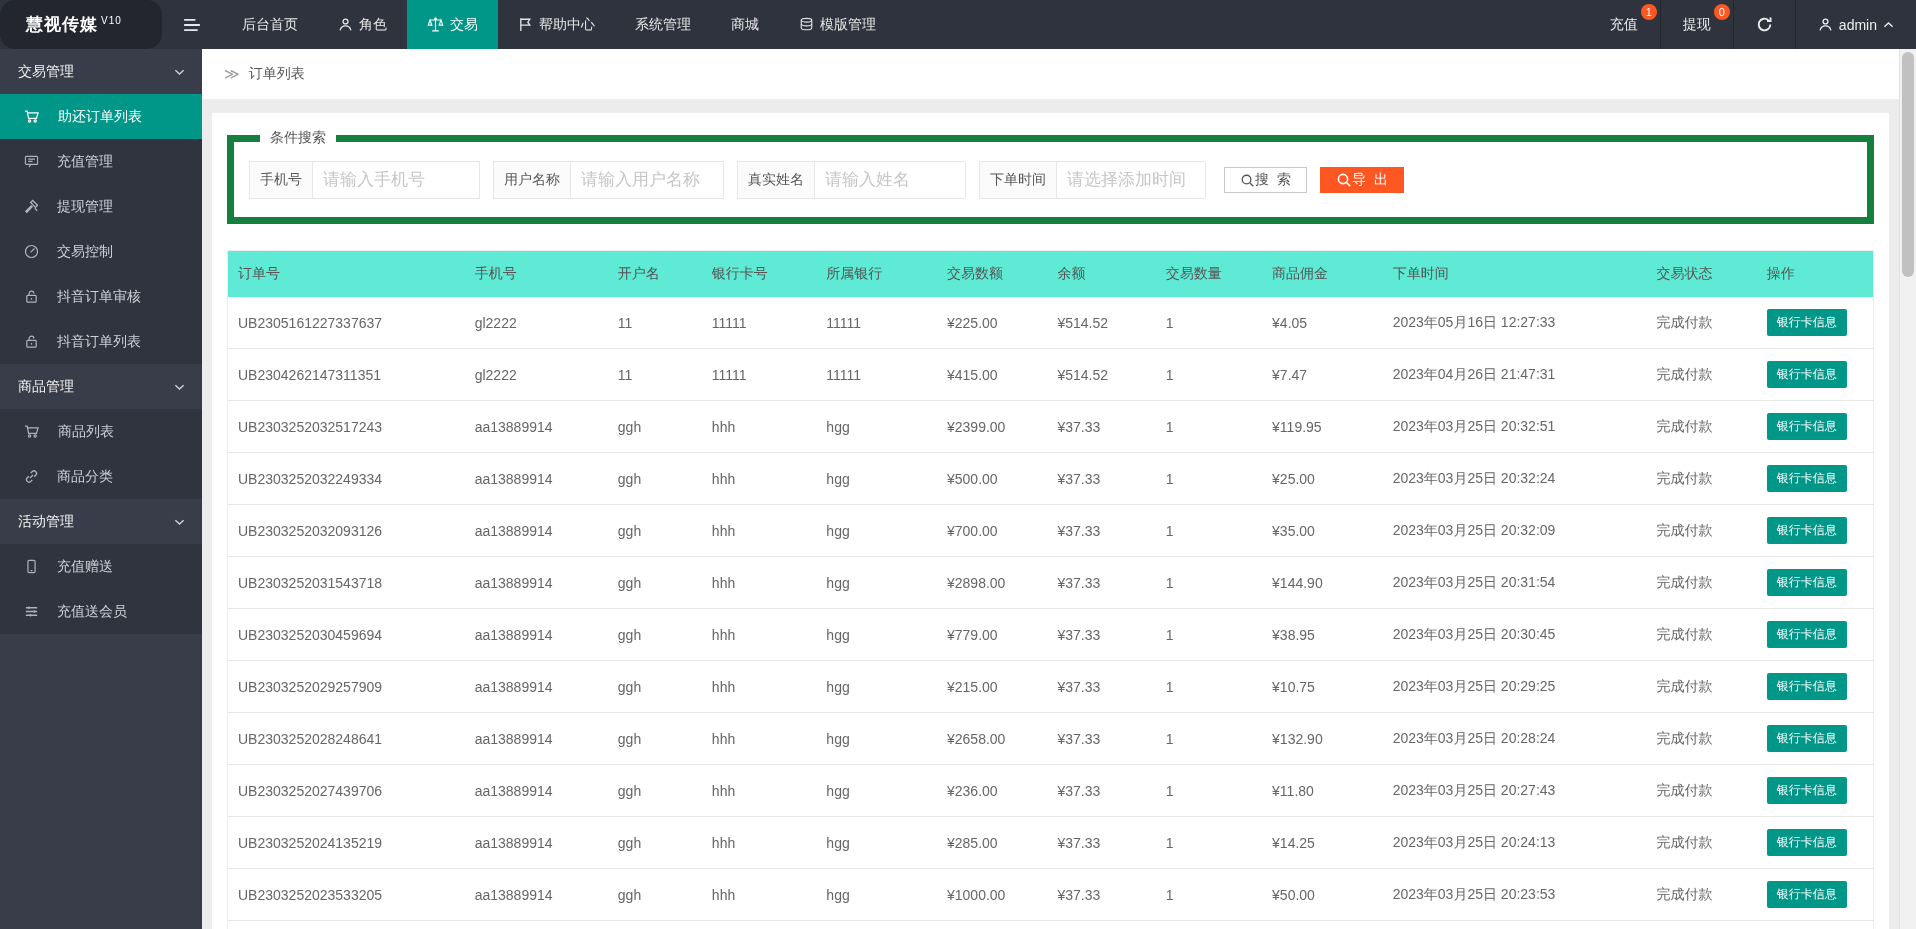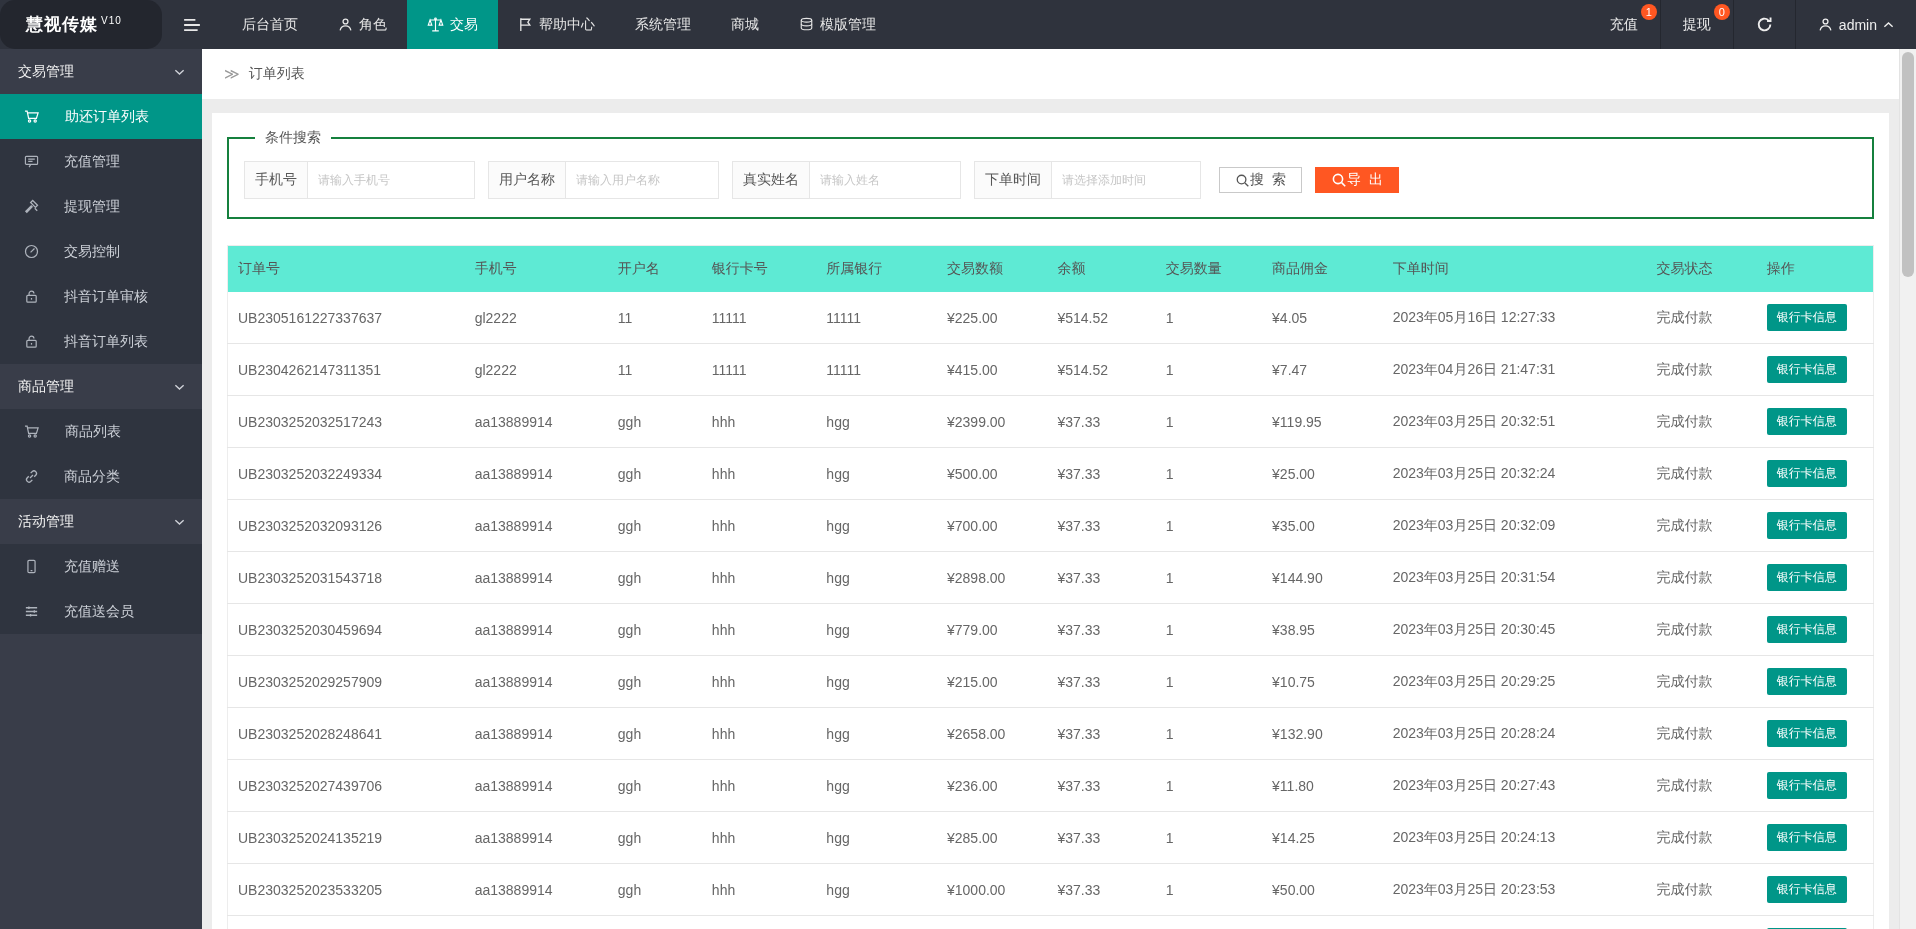--- a/index.html
+++ b/index.html
@@ -27,40 +27,40 @@
   .tr-item{position:relative;display:flex;align-items:center;gap:6px;padding:0 22px;font-size:14px;color:#eee;cursor:pointer;border-left:1px solid rgba(0,0,0,.22);}
   .tr-item:first-child{border-left:none;}
   .badge{position:absolute;top:4px;right:3px;min-width:9px;background:var(--orange);color:#fff;font-size:11px;line-height:16px;height:16px;padding:0 5px;border-radius:9px;text-align:center;}
   .icon{display:inline-flex;align-items:center;justify-content:center;line-height:0;}
   .icon svg{display:block;}
 
   
   .sidebar{position:absolute;top:49px;left:0;bottom:0;width:202px;background:var(--side-bg);font-size:14px;overflow:hidden;}
   .side-title{position:relative;height:45px;display:flex;align-items:center;padding-left:18px;color:#f2f2f2;cursor:pointer;}
   .side-title .chev{position:absolute;right:17px;color:#cfd2d8;}
-  .side-item{height:45px;display:flex;align-items:center;gap:25px;padding-left:24px;background:var(--side-item-bg);color:#cdd1d8;cursor:pointer;}
+  .side-item{height:45px;display:flex;align-items:center;gap:18px;padding-left:24px;background:var(--side-item-bg);color:#cdd1d8;cursor:pointer;}
   .side-item .icon{color:#aeb3bc;}
   .side-item.active{background:var(--accent);color:#fff;}
   .side-item.active .icon{color:#fff;}
 
   
   .crumb-bar{position:absolute;left:202px;top:49px;right:17px;height:50px;background:#fff;display:flex;align-items:center;padding-left:22px;font-size:14px;color:#555;}
   .crumb-sep{color:#9a9a9a;margin-right:9px;font-size:15px;}
 
   
   .content{position:absolute;left:202px;top:99px;right:17px;bottom:0;background:#ececec;padding:14px 10px 0 10px;overflow:hidden;}
   .card{background:#fff;height:100%;padding:16px 15px 0 15px;overflow:hidden;}
 
-  fieldset.search-box{border:2px solid #15803d;padding:6px 10px 18px 12px;}
+  fieldset.search-box{border:7px solid #15803d;padding:6px 10px 18px 12px;}
   fieldset.search-box legend{padding:0 10px;margin-left:14px;color:#555;font-size:14px;}
   .search-row{display:flex;align-items:center;gap:13px;margin-top:8px;padding-left:3px;flex-wrap:nowrap;}
   .fields-wrap{display:contents;}
   .field{display:flex;height:38px;}
   .field-label{display:flex;align-items:center;padding:0 10px;background:#fbfbfb;border:1px solid #e6e6e6;border-right:none;font-size:14px;color:#575757;white-space:nowrap;}
-  .field input{border:1px solid #e6e6e6;width:168px;padding:2px 10px;font-size:12px;color:#701a75;outline:none;background:#fff;}
+  .field input{border:1px solid #e6e6e6;width:168px;padding:2px 10px;font-size:17px;color:#701a75;outline:none;background:#fff;}
   .field-2 input{width:154px;}
   .field-3 input{width:152px;}
   .field-4 input{width:150px;}
   .field input::placeholder{color:#c6c6c6;}
   .btn{height:26px;display:inline-flex;align-items:center;gap:8px;padding:0 15px;font-size:14px;cursor:pointer;border:1px solid transparent;background:#fff;}
   .btn span{letter-spacing:8px;margin-right:-8px;}
   .btn-search{border-color:#c9c9c9;color:#555;margin-left:5px;}
   .btn-export{background:var(--orange);color:#fff;}
 
   

